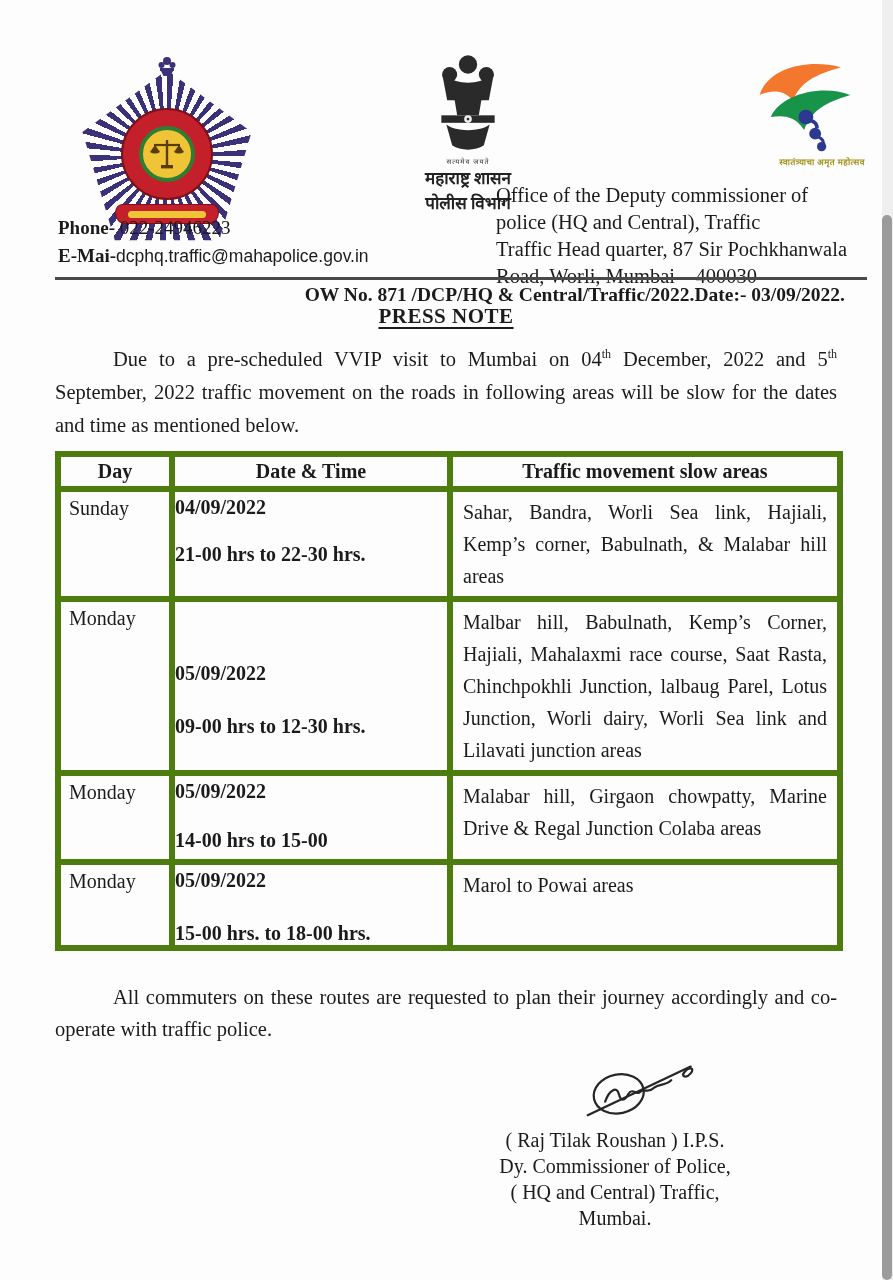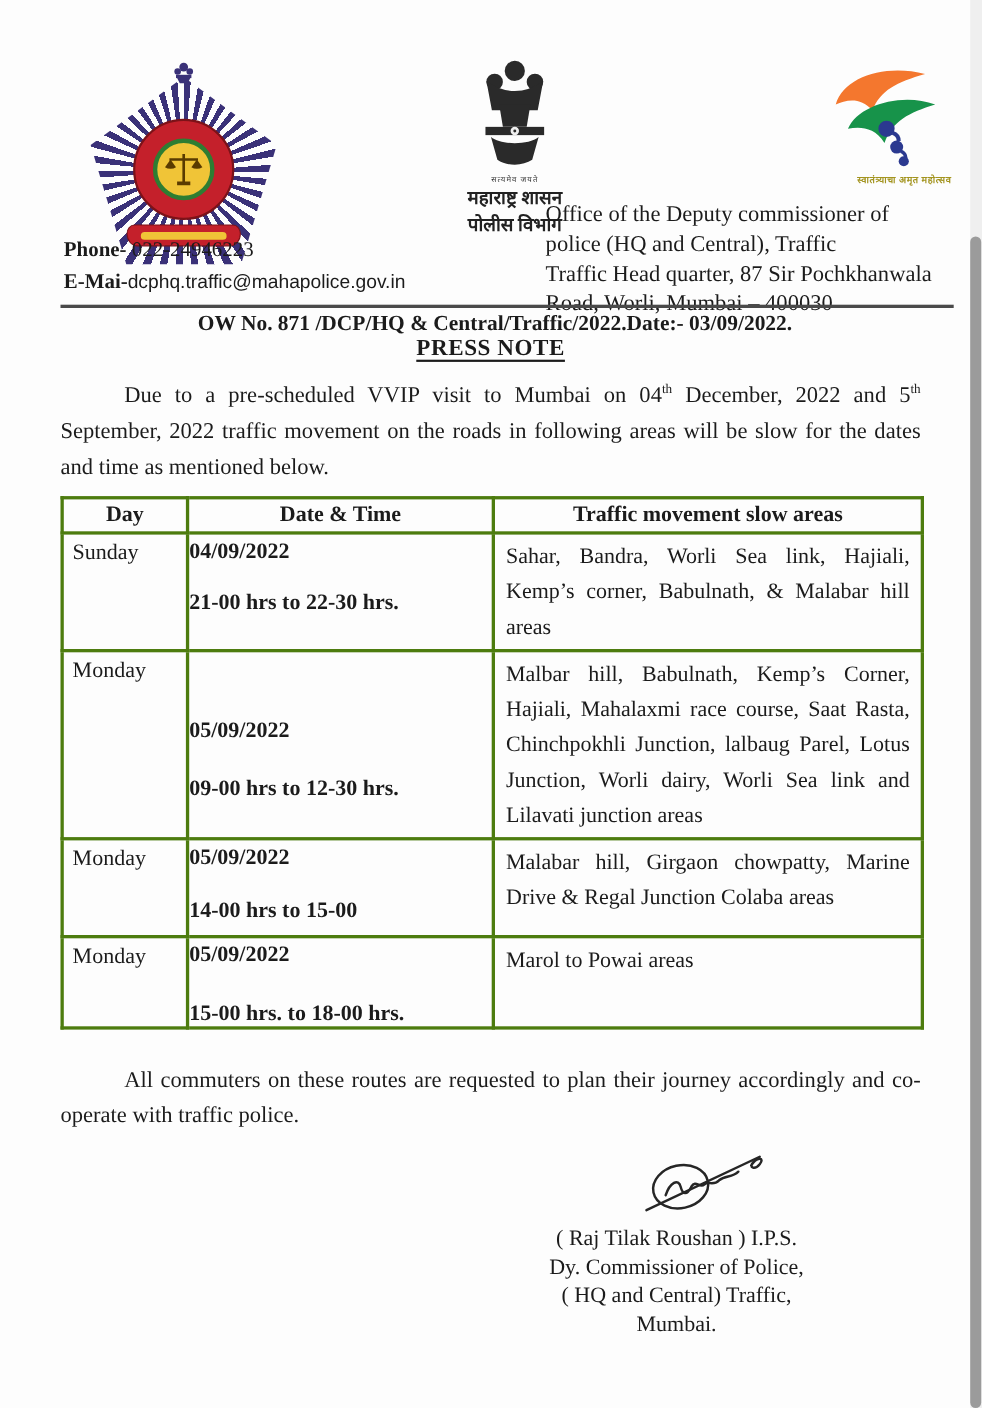--- a/index.html
+++ b/index.html
@@ -36,30 +36,30 @@
   .gov-emblem .caption { font-size:7px; letter-spacing:1px; color:#333; margin-top:1px; }
   .gov-line { font-weight:bold; font-size:17px; line-height:25px; color:#222; }
   .amrit { position:absolute; left:733px; top:58px; width:132px; text-align:right; }
   .amrit .caption { font-size:8.5px; font-weight:bold; color:#a3941f; margin-top:-2px; letter-spacing:0.5px; }
   
   .contact { position:absolute; left:58px; top:214px; font-size:19px; line-height:28px; }
   .contact b { font-weight:bold; }
   .email-val { font-family:"Liberation Sans", sans-serif; font-size:17.5px; }
   .office { position:absolute; left:496px; top:182px; width:360px; font-size:20.5px; line-height:27px; }
   .rule { position:absolute; left:55px; top:277px; width:812px; height:2.5px; background:#4a4a4a; }
-  .ref-row { position:absolute; left:55px; top:284px; width:790px; display:flex; justify-content:center; font-weight:bold; font-size:19.5px; }
+  .ref-row { position:absolute; left:55px; top:284px; width:790px; display:flex; justify-content:flex-end; font-weight:bold; font-size:19.5px; }
   
   .content { position:absolute; left:55px; top:302px; width:782px; }
   .title { text-align:center; font-weight:bold; font-size:21px; letter-spacing:0.5px;
            text-decoration:underline; text-decoration-thickness:2px; text-underline-offset:4px; margin-top:2px; }
   .intro { margin-top:14px; font-size:20.5px; line-height:33px; text-align:justify; text-indent:58px; }
   sup { font-size:12px; line-height:0; }
   
   table { border-collapse:collapse; margin-top:9px; width:782px; table-layout:fixed; }
-  th, td { border:3px solid #4d7c0f; vertical-align:top; }
+  th, td { border:6px solid #4d7c0f; vertical-align:top; }
   th { font-size:20px; font-weight:bold; text-align:center; padding:3px 2px; }
   col.c1 { width:114px; } col.c2 { width:278px; } col.c3 { width:390px; }
   td.day { font-size:20px; padding:5px 4px 4px 8px; }
   td.dt  { text-align:left; font-weight:bold; font-size:20px; }
   td.areas { font-size:20px; line-height:32px; text-align:justify; padding:4px 10px 4px 10px; }
   .r1 td { height:103px; } .r2 td { height:170px; } .r3 td { height:89px; } .r4 td { height:77px; }
   .r1 .d { margin-top:4px; }  .r1 .t { margin-top:24px; }
   .r2 .d { margin-top:60px; } .r2 .t { margin-top:30px; }
   .r3 .d { margin-top:4px; }  .r3 .t { margin-top:26px; }
   .r4 .d { margin-top:4px; }  .r4 .t { margin-top:30px; }

